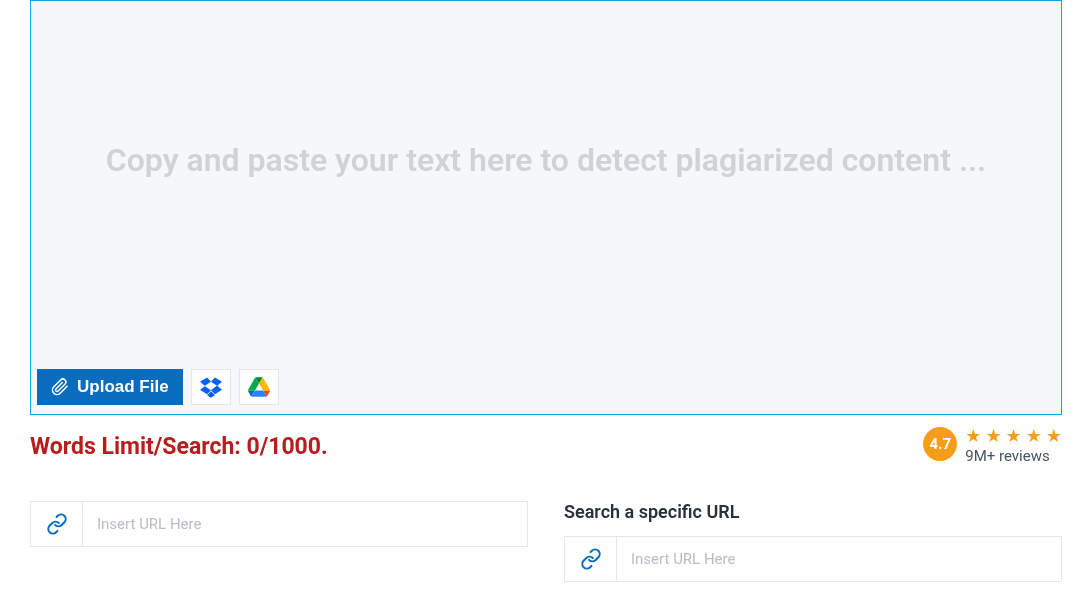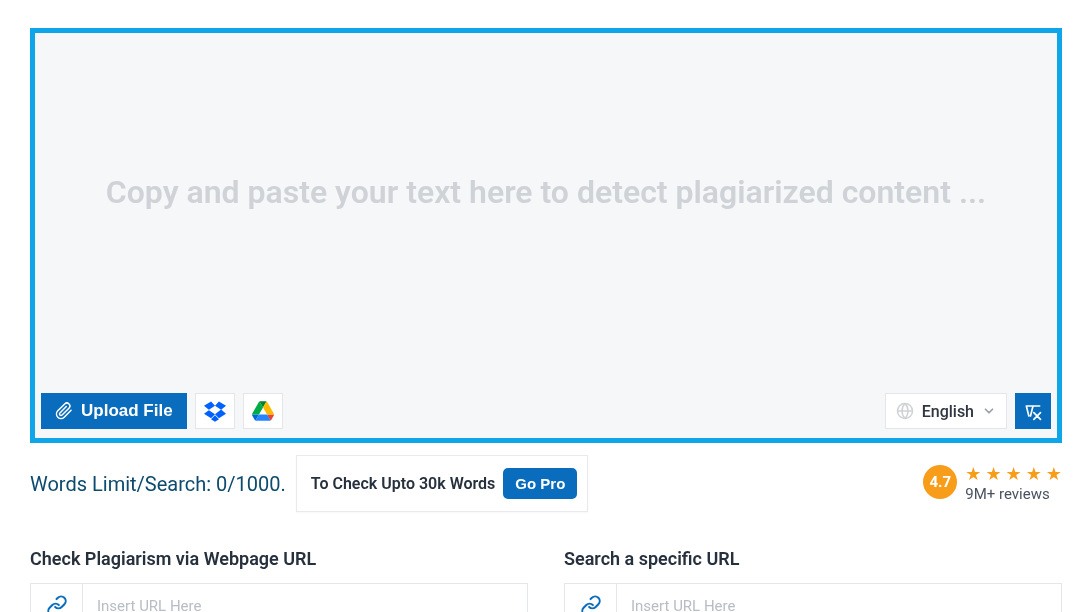--- a/index.html
+++ b/index.html
@@ -10,25 +10,24 @@
     body {
       font-family: -apple-system, BlinkMacSystemFont, "Segoe UI", Roboto, sans-serif;
       background: #fff;
       padding: 0 30px;
     }
     .container {
       width: 1032px;
       position: relative;
     }
     .textarea-wrapper {
-      border: 5px solid #0ea5e9;
+      border: 1px solid #0ea5e9;
       background: #f6f7f9;
       height: 415px;
       position: relative;
-      margin-top: 28px;
     }
     .textarea {
       width: 100%;
       height: 340px;
       border: none;
       background: transparent;
       outline: none;
       resize: none;
       font-family: inherit;
       font-size: 32px;
@@ -131,23 +130,23 @@
       align-items: center;
       justify-content: space-between;
       margin-top: 12px;
     }
     .words-limit {
       display: flex;
       align-items: center;
       gap: 10px;
     }
     .words-label {
-      font-size: 20px;
-      font-weight: 400;
-      color: #0c4a6e;
+      font-size: 23px;
+      font-weight: 700;
+      color: #b91c1c;
     }
     .pro-box {
       background: #fff;
       border: 1px solid #e8eaed;
       padding: 12px 10px 12px 14px;
       display: flex;
       align-items: center;
       gap: 8px;
       box-shadow: 0 1px 2px rgba(0,0,0,0.03);
     }
@@ -266,66 +265,44 @@
           <svg viewBox="0 0 87.3 78" width="22" height="22">
             <path d="m6.6 66.85 3.85 6.65c.8 1.4 1.95 2.5 3.3 3.3l13.75-23.8h-27.5c0 1.55.4 3.1 1.2 4.5z" fill="#0066da"></path>
             <path d="m43.65 25-13.75-23.8c-1.35.8-2.5 1.9-3.3 3.3l-25.4 44a9.06 9.06 0 0 0 -1.2 4.5h27.5z" fill="#00ac47"></path>
             <path d="m73.55 76.8c1.35-.8 2.5-1.9 3.3-3.3l1.6-2.75 7.65-13.25c.8-1.4 1.2-2.95 1.2-4.5h-27.502l5.852 11.5z" fill="#ea4335"></path>
             <path d="m43.65 25 13.75-23.8c-1.35-.8-2.9-1.2-4.5-1.2h-18.5c-1.6 0-3.15.45-4.5 1.2z" fill="#00832d"></path>
             <path d="m59.8 53h-32.3l-13.75 23.8c1.35.8 2.9 1.2 4.5 1.2h50.8c1.6 0 3.15-.45 4.5-1.2z" fill="#2684fc"></path>
             <path d="m73.4 26.5-12.7-22c-.8-1.4-1.95-2.5-3.3-3.3l-13.75 23.8 16.15 28h27.45c0-1.55-.4-3.1-1.2-4.5z" fill="#ffba00"></path>
           </svg>
         </button>
       </div>
-      <div class="right-controls">
-        <div class="lang-select">
-          <svg class="globe" viewBox="0 0 24 24">
-            <circle cx="12" cy="12" r="10" fill="none" stroke="#cfd2d6" stroke-width="2"></circle>
-            <path d="M2 12h20M12 2c2.5 2.5 4 6 4 10s-1.5 7.5-4 10M12 2c-2.5 2.5-4 6-4 10s1.5 7.5 4 10" fill="none" stroke="#cfd2d6" stroke-width="2"></path>
-          </svg>
-          <span>English</span>
-          <svg class="chevron" viewBox="0 0 24 24">
-            <path d="M6 9l6 6 6-6" fill="none" stroke="#9aa0a8" stroke-width="3" stroke-linecap="round" stroke-linejoin="round"></path>
-          </svg>
-        </div>
-        <button class="clear-btn">
-          <svg viewBox="0 0 24 24">
-            <path d="M4 6h16M4 6l3 12M12 6l-3 12M13 14l8 8M21 14l-8 8" fill="none" stroke="#fff" stroke-width="2" stroke-linecap="round"></path>
-          </svg>
-        </button>
-      </div>
     </div>
   </div>
 
   <div class="info-row">
     <div class="words-limit">
       <span class="words-label">Words Limit/Search: 0/1000.</span>
-      <div class="pro-box">
-        <span class="pro-text">To Check Upto 30k Words</span>
-        <button class="go-pro-btn">Go Pro</button>
-      </div>
     </div>
     <div class="reviews">
       <div class="rating-badge">4.7</div>
       <div class="stars-block">
         <div class="stars">
           <span class="star">★</span>
           <span class="star">★</span>
           <span class="star">★</span>
           <span class="star">★</span>
           <span class="star">★</span>
         </div>
         <span class="reviews-count">9M+ reviews</span>
       </div>
     </div>
   </div>
 
   <div class="url-row">
     <div class="url-col">
-      <h3>Check Plagiarism via Webpage URL</h3>
       <div class="url-input-group">
         <div class="url-icon-box">
           <svg viewBox="0 0 24 24">
             <path d="M10 13a5 5 0 007.07 0l3-3a5 5 0 00-7.07-7.07l-1.5 1.5M14 11a5 5 0 00-7.07 0l-3 3a5 5 0 007.07 7.07l1.5-1.5" fill="none" stroke="#0a6cbc" stroke-width="2.2" stroke-linecap="round"></path>
           </svg>
         </div>
         <input class="url-input" type="text" placeholder="Insert URL Here" style="">
       </div>
     </div>
     <div class="url-col">

